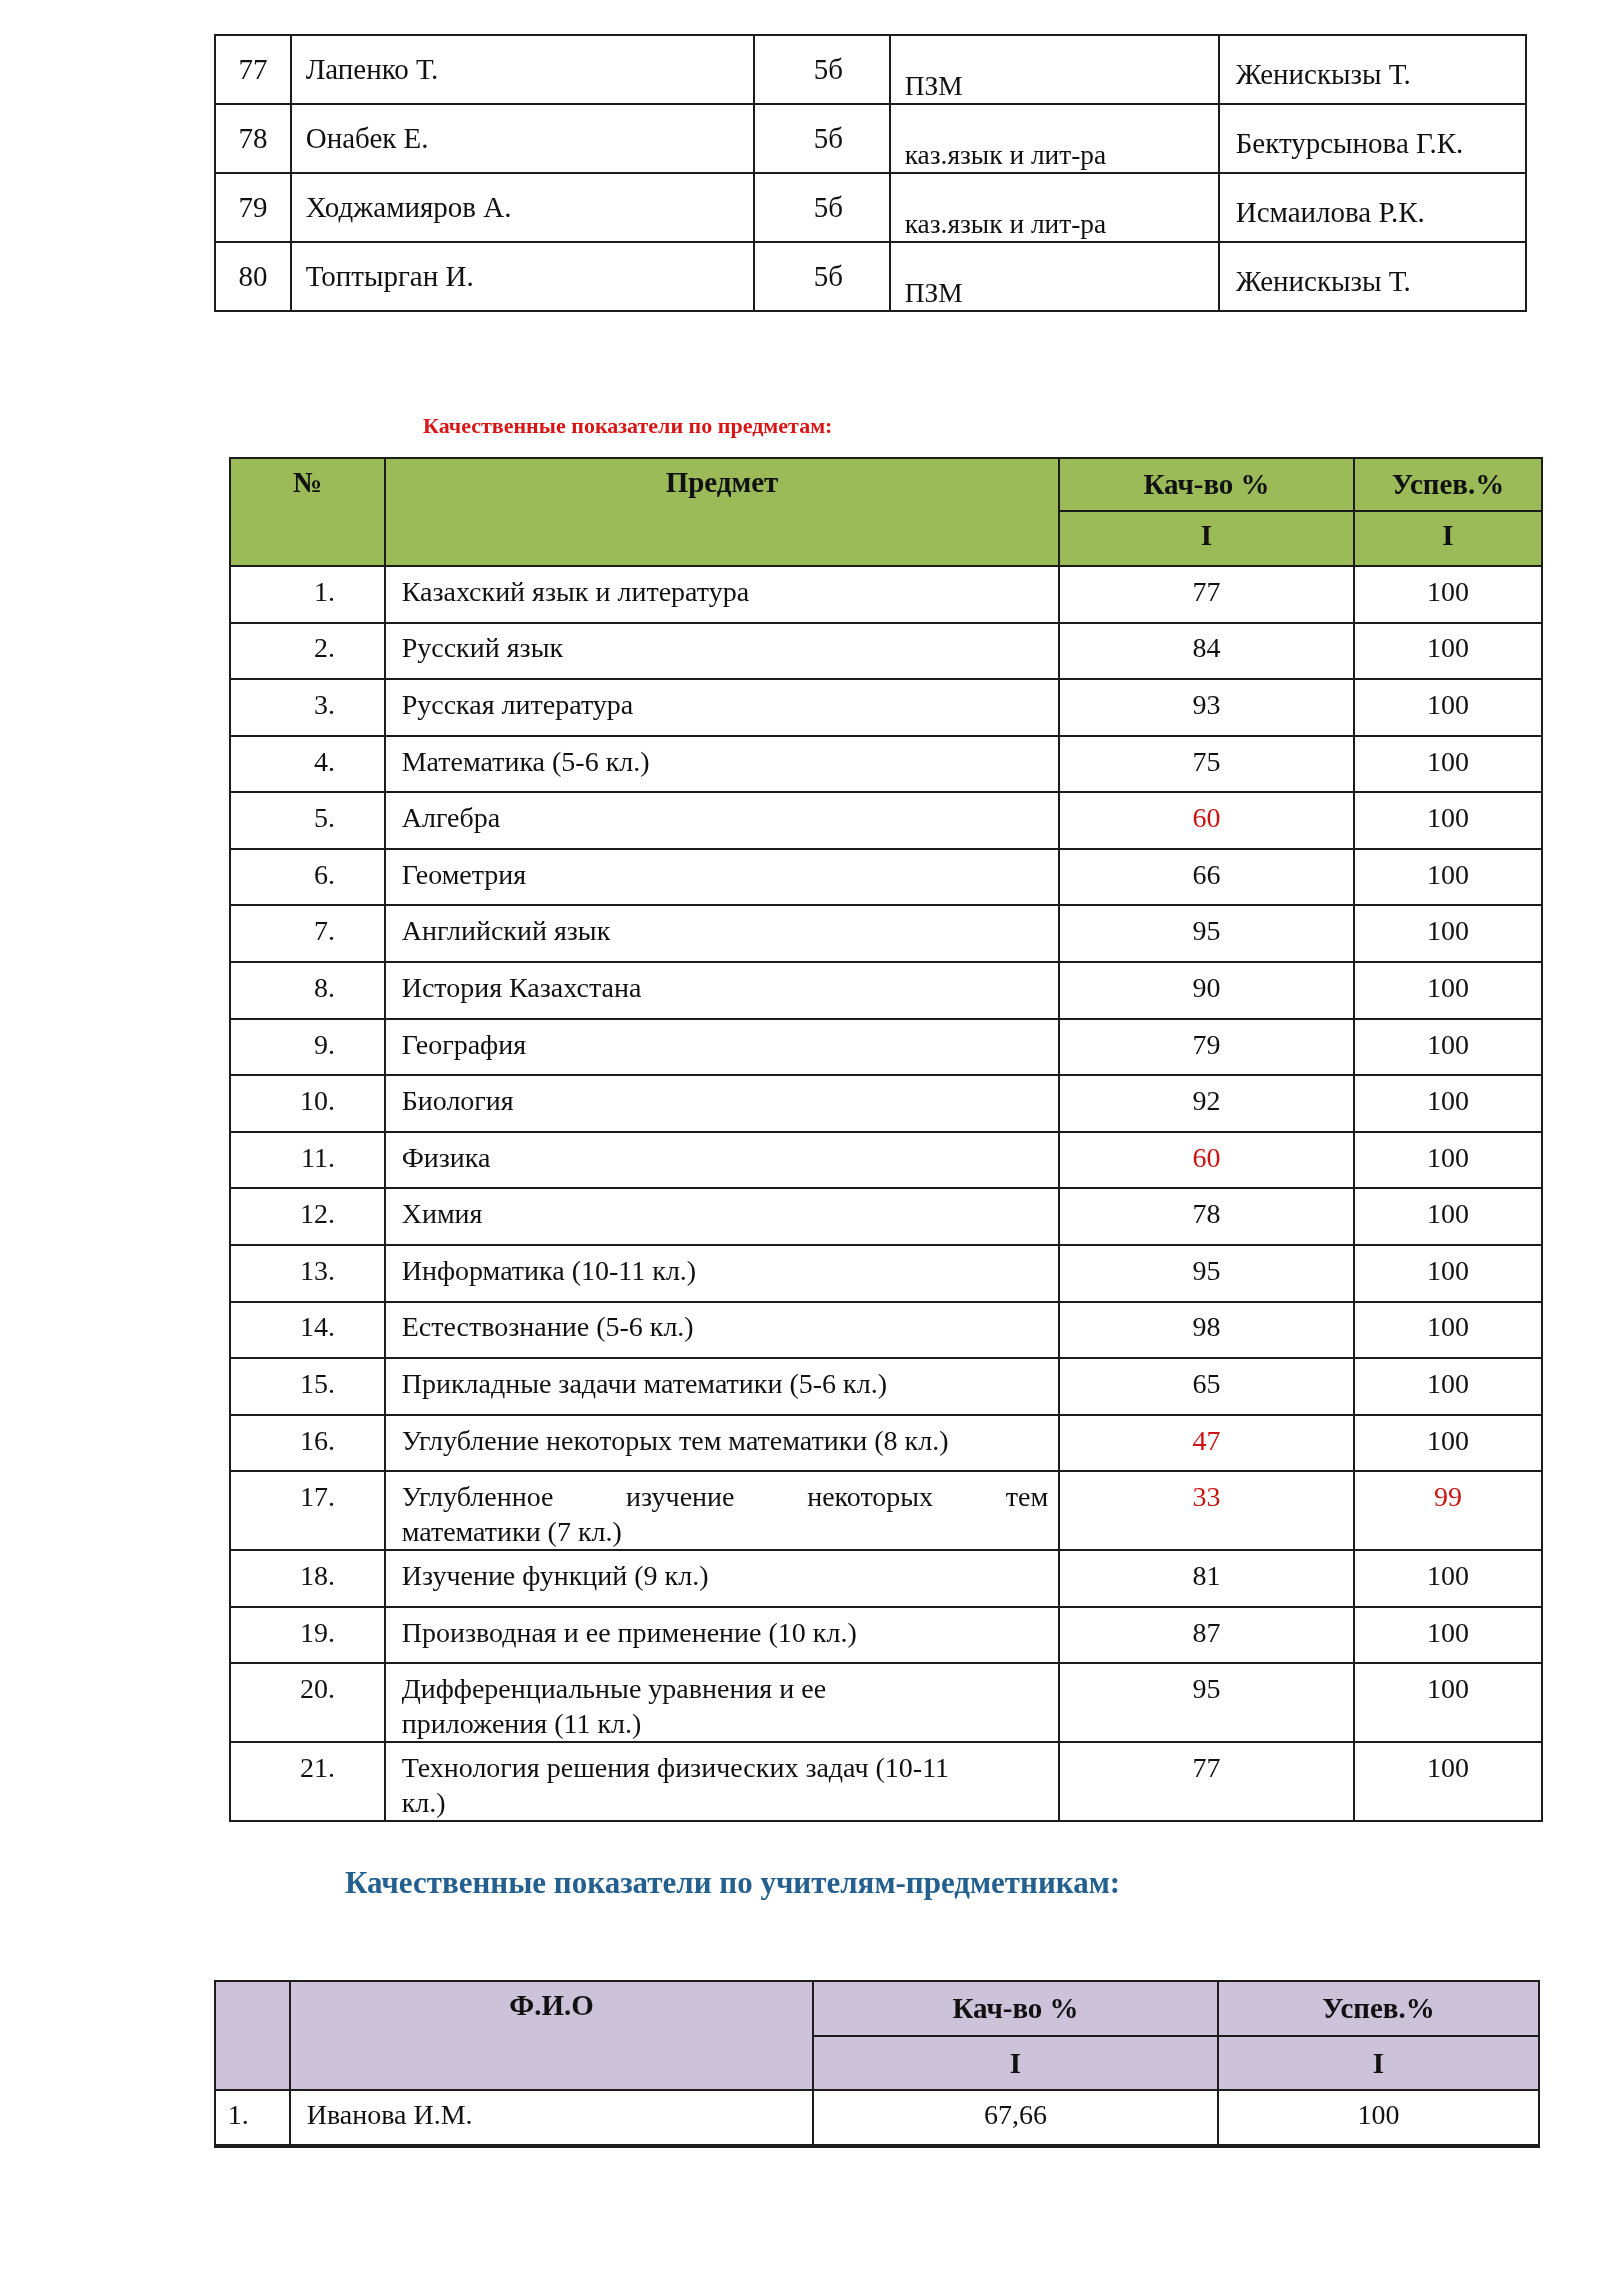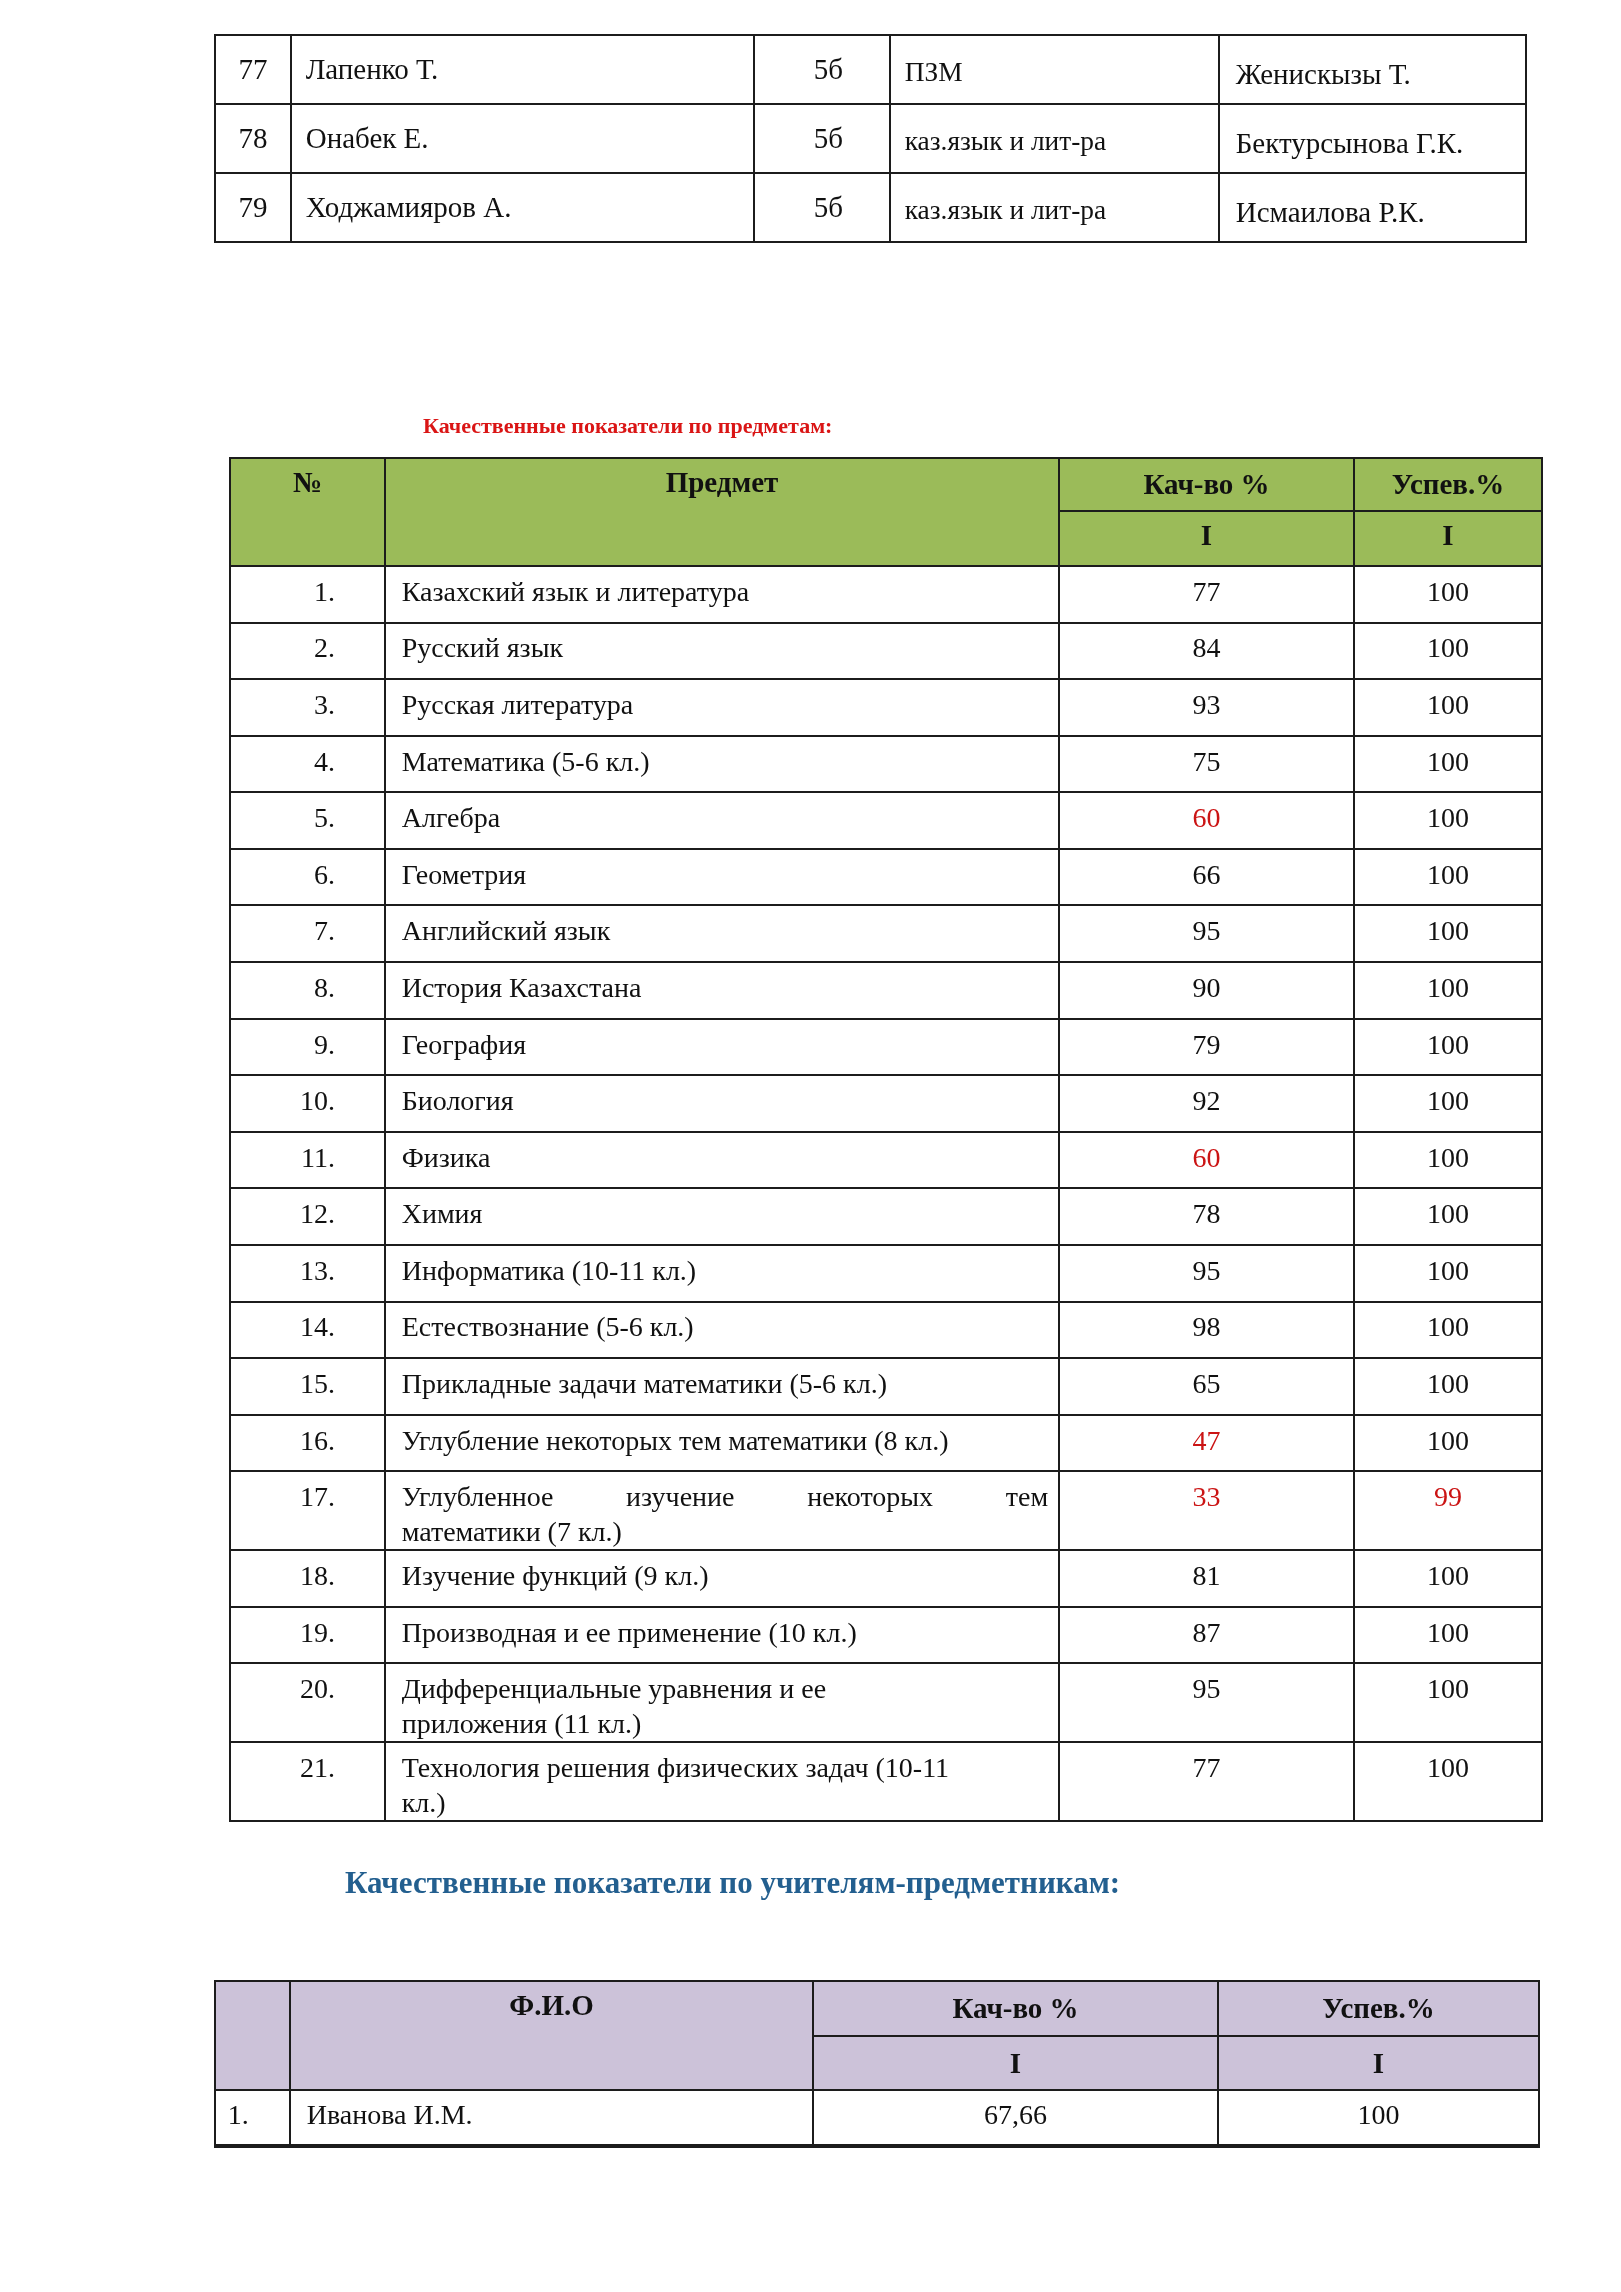--- a/index.html
+++ b/index.html
@@ -20,21 +20,21 @@
   td{overflow:hidden;}
 
   
   .t-top td{
     border:2px solid var(--border);border-top-width:2.9px;border-bottom-width:2.9px;
     height:69px;font-size:29px;vertical-align:middle;
   }
   .t-top .c-num{text-align:center;}
   .t-top .c-name{padding-left:13.7px;}
   .t-top .c-class{padding-left:13.7px;text-align:center;}
-  .t-top .c-subj{padding-left:13.7px;vertical-align:bottom;padding-bottom:15px;font-size:27.4px;}
+  .t-top .c-subj{padding-left:13.7px;vertical-align:bottom;padding-bottom:1px;font-size:27.4px;}
   .t-top .c-teach{padding-left:15.7px;vertical-align:bottom;padding-bottom:11.8px;}
 
   
   .h-red{position:absolute;left:423px;top:413px;font-size:22px;font-weight:bold;color:var(--red-head);}
   .h-blue{position:absolute;left:345px;top:1865px;font-size:31px;font-weight:bold;color:var(--blue-head);}
   .subject-line{position:absolute;left:231px;top:1911px;font-size:31px;font-weight:bold;color:#111;}
   .subject-line .n{display:inline-block;margin-right:29px;}
   .subject-line .it{font-style:italic;}
 
   
@@ -95,20 +95,27 @@
         <td class="c-subj">каз.язык и лит-ра</td>
         <td class="c-teach">Бектурсынова Г.К.</td>
       </tr>
       <tr>
         <td class="c-num">79</td>
         <td class="c-name">Ходжамияров А.</td>
         <td class="c-class">5б</td>
         <td class="c-subj">каз.язык и лит-ра</td>
         <td class="c-teach">Исмаилова Р.К.</td>
       </tr>
+      <tr>
+        <td class="c-num">80</td>
+        <td class="c-name">Топтырган И.</td>
+        <td class="c-class">5б</td>
+        <td class="c-subj">ПЗМ</td>
+        <td class="c-teach">Женискызы Т.</td>
+      </tr>
     </tbody>
   </table>
 
   <div class="h-red">Качественные показатели по предметам:</div>
 
   <table class="t-green">
     <colgroup>
       <col style="width:155px">
         <col style="width:674px">
         <col style="width:295px">

